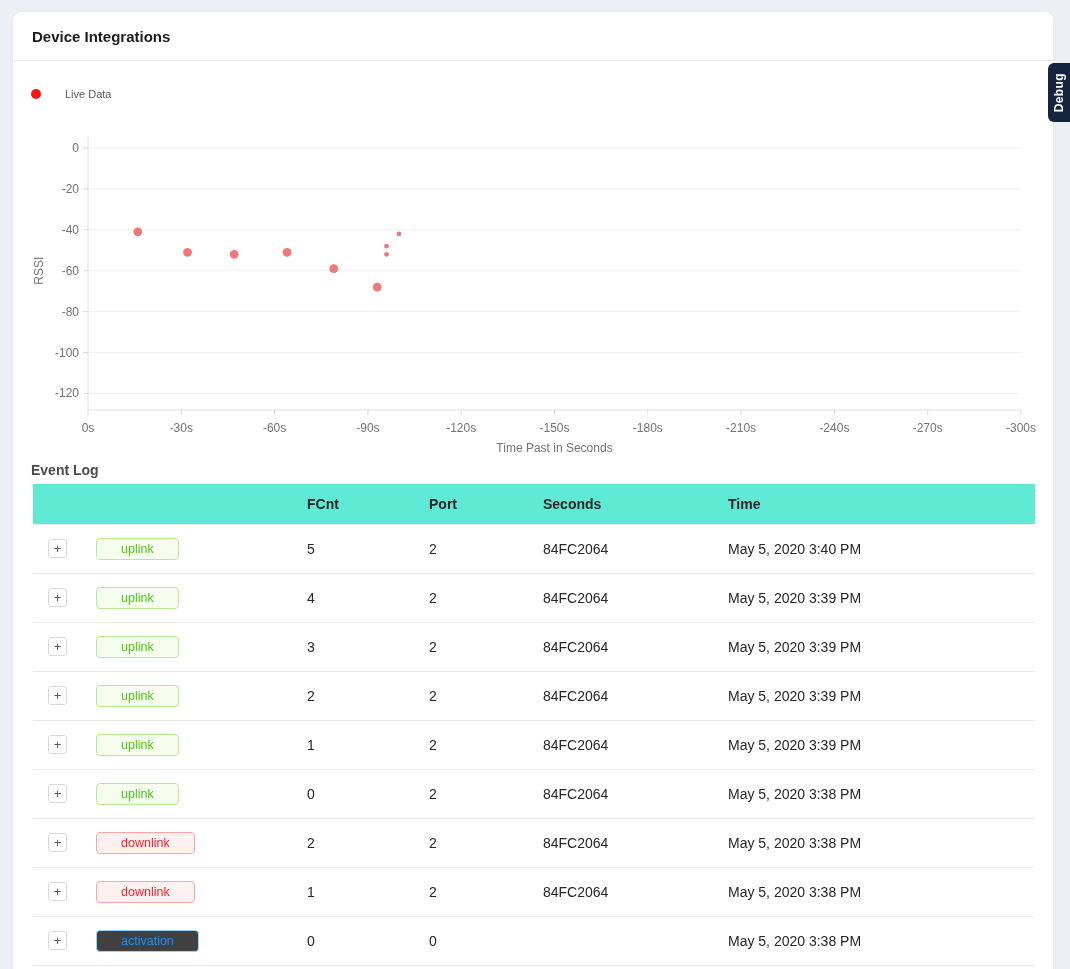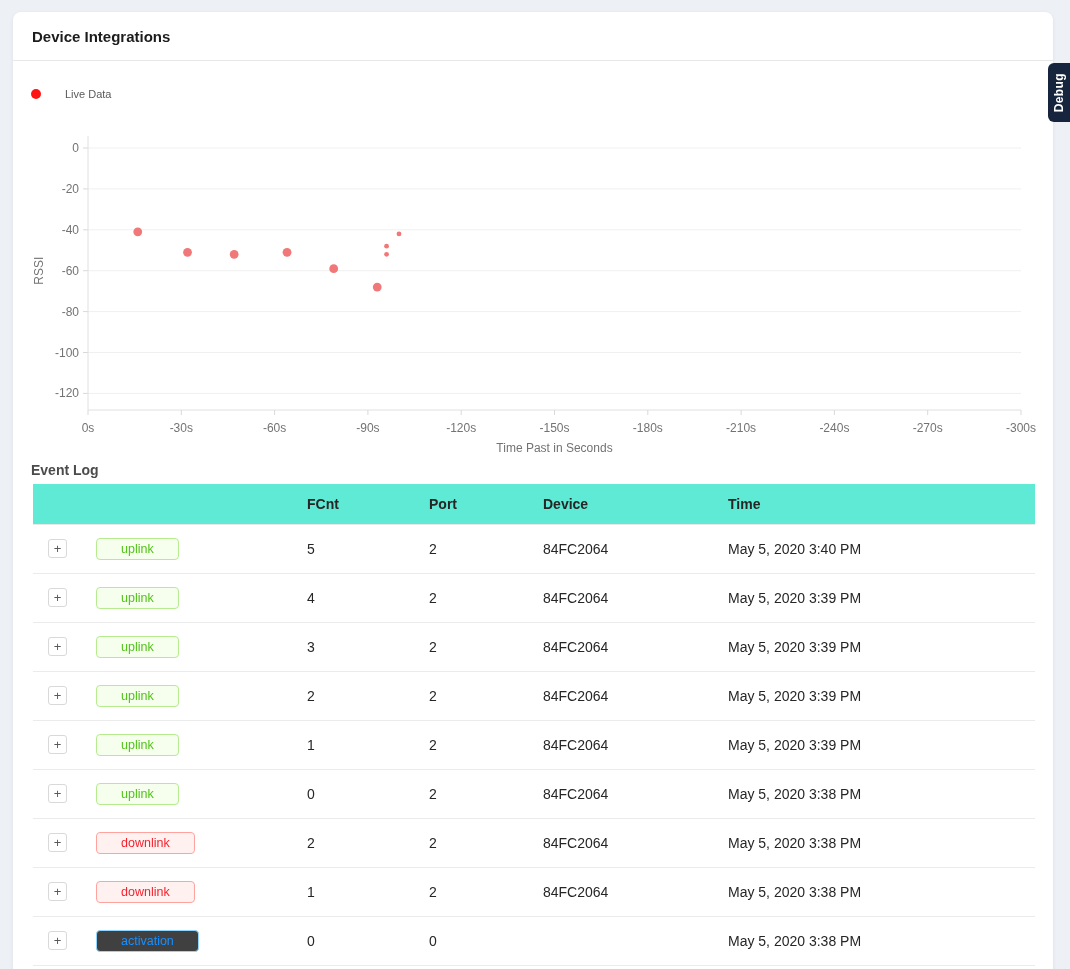--- a/index.html
+++ b/index.html
@@ -136,21 +136,21 @@
         <col style="width:114px">
           <col style="width:185px">
           <col style="width:307px">
       </colgroup>
       <thead>
         <tr>
           <th class="col-expand"></th>
           <th></th>
           <th>FCnt</th>
           <th>Port</th>
-          <th>Device</th>
+          <th>Seconds</th>
           <th class="col-time">Time</th>
         </tr>
       </thead>
       <tbody id="event-rows">
           <tr>
             <td class="col-expand"><button class="expand-btn">+</button></td>
             <td><span class="badge" style="color: rgb(82, 196, 26); border-color: rgb(183, 235, 143); background: rgb(246, 255, 237);">uplink</span></td>
             <td>5</td>
             <td>2</td>
             <td>84FC2064</td>

